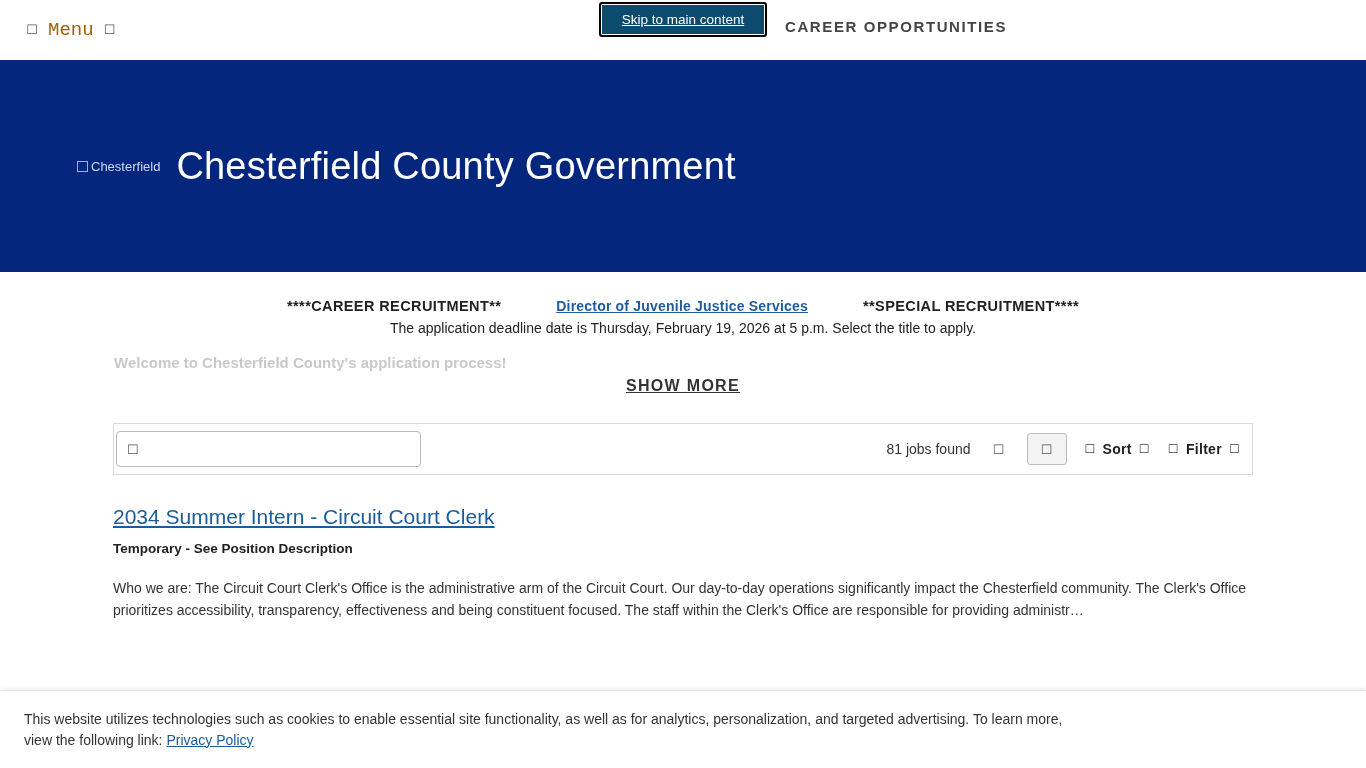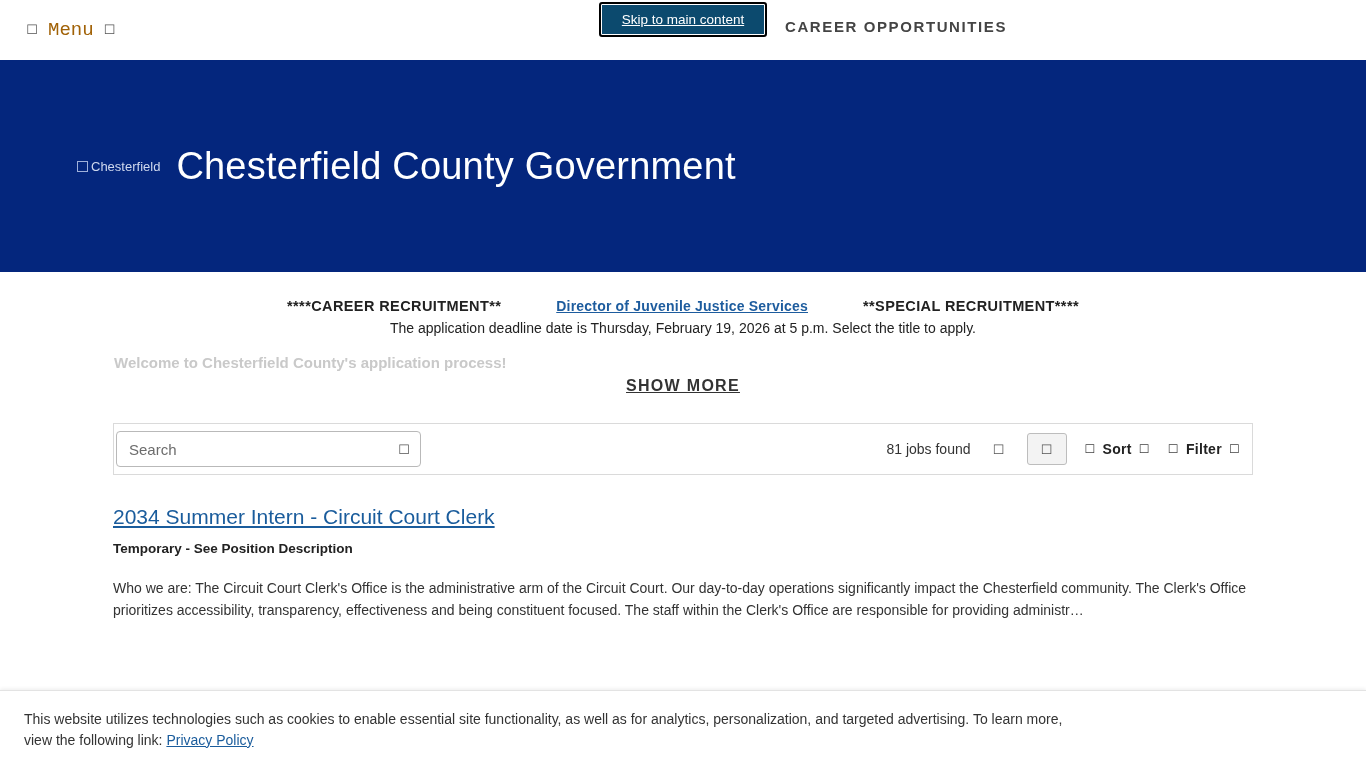--- a/index.html
+++ b/index.html
@@ -302,21 +302,20 @@
     <a href="#">Director of Juvenile Justice Services</a>
     <span>**SPECIAL RECRUITMENT****</span>
   </div>
   <div class="announce-line2">The application deadline date is Thursday, February 19, 2026 at 5 p.m.  Select the title to apply.</div>
   <div class="welcome-faded">Welcome to Chesterfield County's application process!</div>
   <div class="show-more">SHOW MORE</div>
 </div>
 
 <div class="toolbar">
   <div class="search-box">
-    <input type="text" placeholder="Search" style="">
     <span class="search-icn">☐</span>
   </div>
 
   <div class="toolbar-right">
     <span class="jobs-found">81 jobs found</span>
     <span class="view-icon-btn">☐</span>
     <span class="view-icon-btn boxed">☐</span>
     <span class="tool-link">
       <span class="gl">☐</span>
       <span>Sort</span>

